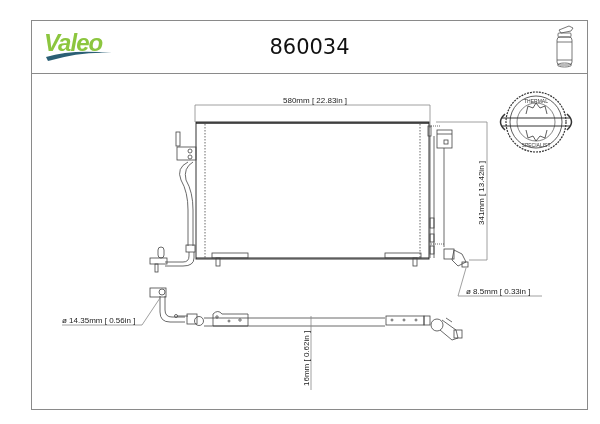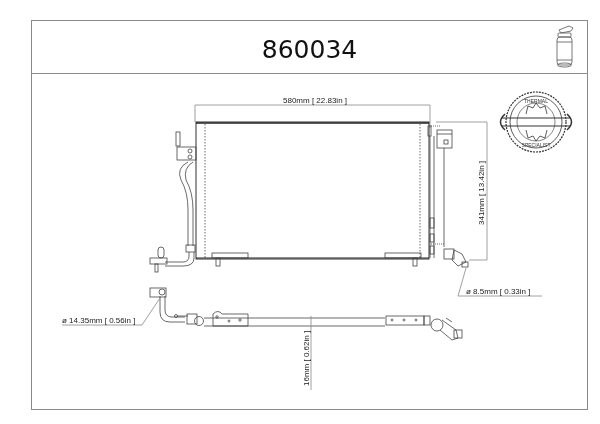--- a/index.html
+++ b/index.html
@@ -1,30 +1,36 @@
 <!DOCTYPE html>
 <html><head>
 <meta charset="utf-8">
 <style>
   html, body { margin: 0; padding: 0; background: #ffffff; }
   body { width: 600px; height: 424px; position: relative; overflow: hidden; font-family: "Liberation Sans", sans-serif; }
   .sheet { position: absolute; left: 31px; top: 20px; width: 557px; height: 390px; border: 1px solid #8a8a8a; box-sizing: border-box; }
   .header { position: absolute; left: 0; top: 0; width: 100%; height: 52px; border-bottom: 1px solid #8a8a8a; }
   .logo { position: absolute; left: 10px; top: 6px; width: 80px; height: 40px; }
   .logo-text { position: absolute; left: 2px; top: 2px; font-family: "Liberation Sans", sans-serif; font-weight: bold; font-style: italic; font-size: 24px; color: #8cc63f; letter-spacing: -1px; }
-  .part-number { position: absolute; left: 0; width: 100%; top: 14px; text-align: center; font-family: "DejaVu Sans", sans-serif; font-size: 25px; color: #111; }
+  .part-number { position: absolute; left: 0; width: 100%; top: 14px; text-align: center; font-family: "DejaVu Sans", sans-serif; font-size: 21px; color: #111; }
   .drier-icon { position: absolute; right: 10px; top: 3px; width: 24px; height: 46px; }
   .drawing { position: absolute; left: 0; top: 0; width: 600px; height: 424px; }
   .dim-text { font-family: "Liberation Sans", sans-serif; font-size: 8px; fill: #222; }
 </style>
 </head>
 <body>
 
 <div class="sheet">
   <div class="header">
+    <div class="logo">
+      <span class="logo-text">Valeo</span>
+      <svg width="80" height="40" style="position:absolute;left:0;top:0">
+        <path d="M4 30 Q30 22 70 26 Q40 24 6 34 Z" fill="#2b5f75"></path>
+      </svg>
+    </div>
     <div class="part-number">860034</div>
     <svg class="drier-icon" viewBox="0 0 24 46">
       <g fill="none" stroke="#555" stroke-width="0.8">
         <path d="M6 6 L16 2 L20 4 L18 7 L8 9 Z"></path>
         <rect x="5" y="9" width="13" height="4" rx="1"></rect>
         <rect x="4" y="13" width="15" height="28" rx="3"></rect>
         <line x1="4" y1="18" x2="19" y2="18"></line>
         <line x1="4" y1="36" x2="19" y2="36"></line>
         <ellipse cx="11.5" cy="41" rx="7" ry="2"></ellipse>
       </g>

